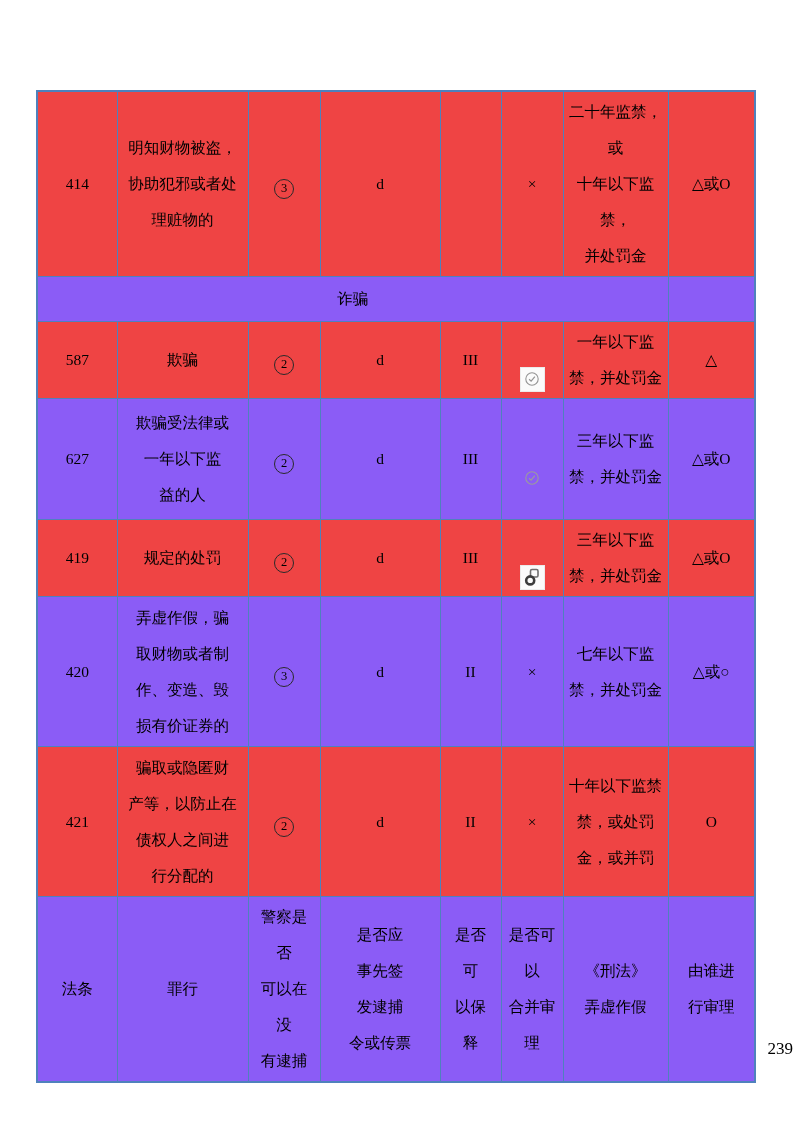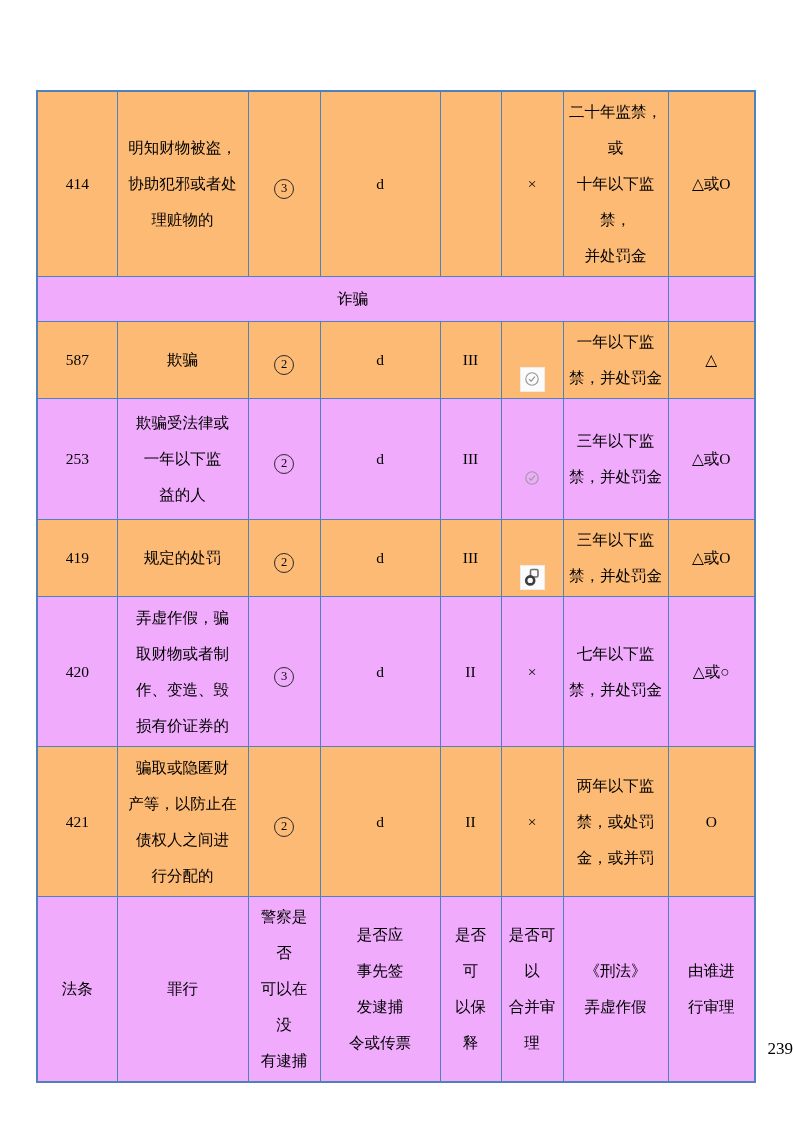--- a/index.html
+++ b/index.html
@@ -22,23 +22,23 @@
   }
   table.law-table td{
     border:1.5px solid #4f81bd;
     text-align:center;
     vertical-align:middle;
     font-size:15.5px;
     line-height:36px;
     white-space:pre-line;
     padding:2px 3px;
     overflow:hidden;
-    background:#f0abfc;
-  }
-  tr.shaded td{background:#fdba74;}
+    background:#8b5cf6;
+  }
+  tr.shaded td{background:#ef4444;}
   td.section-cell{background:#ffffff;}
   .circled{
     display:inline-block;
     width:18px;height:18px;
     line-height:16.5px;
     border:1px solid #2a2a2a;
     border-radius:50%;
     font-size:12.5px;
     text-align:center;
     vertical-align:-3px;
@@ -116,21 +116,21 @@
                 <path d="M5.1 8.3 L7.1 10.1 L10.9 5.7" fill="none" stroke="#949494" stroke-width="1.2"></path>
               </svg>
           </span>
         </td>
         <td>一年以下监
 禁，并处罚金</td>
         <td>△</td>
       </tr>
 
       <tr style="height:121px">
-        <td>253</td>
+        <td>627</td>
         <td>欺骗受法律或
 一年以下监
 益的人</td>
         <td><span class="circled">2</span></td>
         <td>d</td>
         <td>III</td>
         <td>
           <span class="icon-plain">
             <svg width="16" height="16" viewBox="0 0 16 16">
                 <circle cx="8" cy="8" r="6.2" fill="none" stroke="#9c9c9c" stroke-width="1.1"></circle>
@@ -180,21 +180,21 @@
       <tr class="shaded" style="height:150px">
         <td>421</td>
         <td>骗取或隐匿财
 产等，以防止在
 债权人之间进
 行分配的</td>
         <td><span class="circled">2</span></td>
         <td>d</td>
         <td>II</td>
         <td>×</td>
-        <td>两年以下监
+        <td>十年以下监禁
 禁，或处罚
 金，或并罚</td>
         <td>O</td>
       </tr>
 
       <tr style="height:182px">
         <td>法条</td>
         <td>罪行</td>
         <td>警察是
 否

